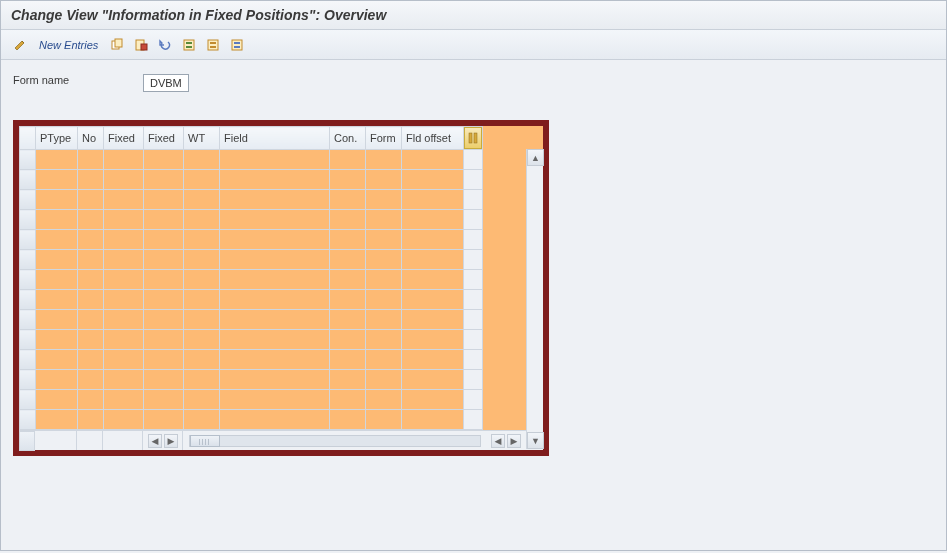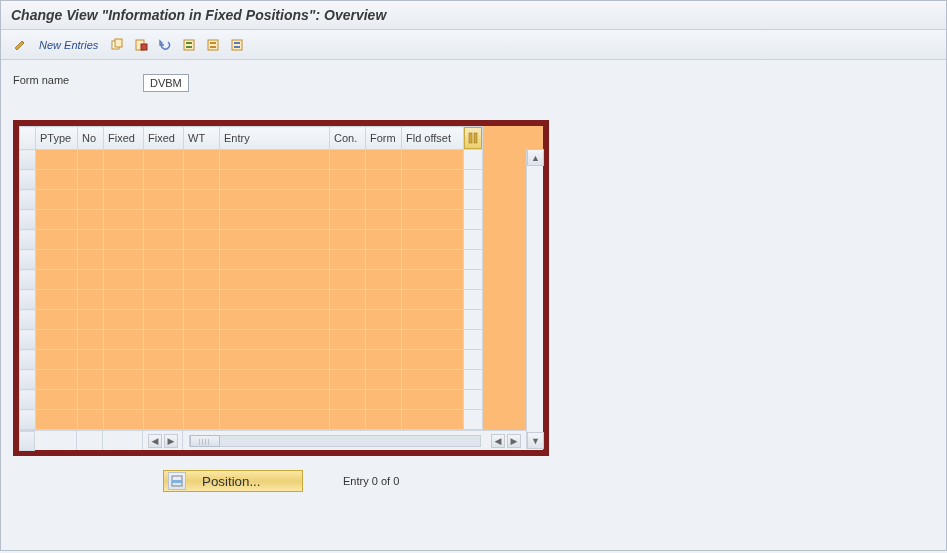--- a/index.html
+++ b/index.html
@@ -219,21 +219,21 @@
     <div class="table-wrap">
       <table class="grid" id="grid">
         <thead>
           <tr>
             <th class="row-sel"></th>
             <th style="width:42px">PType</th>
             <th style="width:26px">No</th>
             <th style="width:40px">Fixed</th>
             <th style="width:40px">Fixed</th>
             <th style="width:36px">WT</th>
-            <th style="width:110px">Entry</th>
+            <th style="width:110px">Field</th>
             <th style="width:36px">Con.</th>
             <th style="width:36px">Form</th>
             <th style="width:62px">Fld offset</th>
             <th style="width:18px;padding:0;">
                 <div class="config-btn">
                   <svg width="10" height="12" viewBox="0 0 10 12">
                     <rect x="1" y="1" width="3" height="10" fill="#d6a93a" stroke="#8a6a1e" stroke-width="0.5"></rect>
                     <rect x="6" y="1" width="3" height="10" fill="#d6a93a" stroke="#8a6a1e" stroke-width="0.5"></rect>
                   </svg>
                 </div>
@@ -446,27 +446,15 @@
               <div class="hs-thumb"></div>
             </div>
         </div>
         <div class="hscroll-buttons" style="padding-right:22px;">
           <div class="hs-btn">◀</div>
           <div class="hs-btn">▶</div>
         </div>
       </div>
     </div>
 
-    <div class="bottom-bar">
-      <button class="position-btn">
-        <span class="icon-box">
-          <svg width="12" height="12" viewBox="0 0 12 12">
-              <rect x="1" y="1" width="10" height="10" fill="none" stroke="#7a8494"></rect>
-              <rect x="1" y="5" width="10" height="3" fill="#7fb1e0"></rect>
-            </svg>
-        </span>
-        <span>Position...</span>
-      </button>
-      <span class="status-text">Entry 0 of 0</span>
-    </div>
 
   </div>
 </div>
 
 </body></html>

